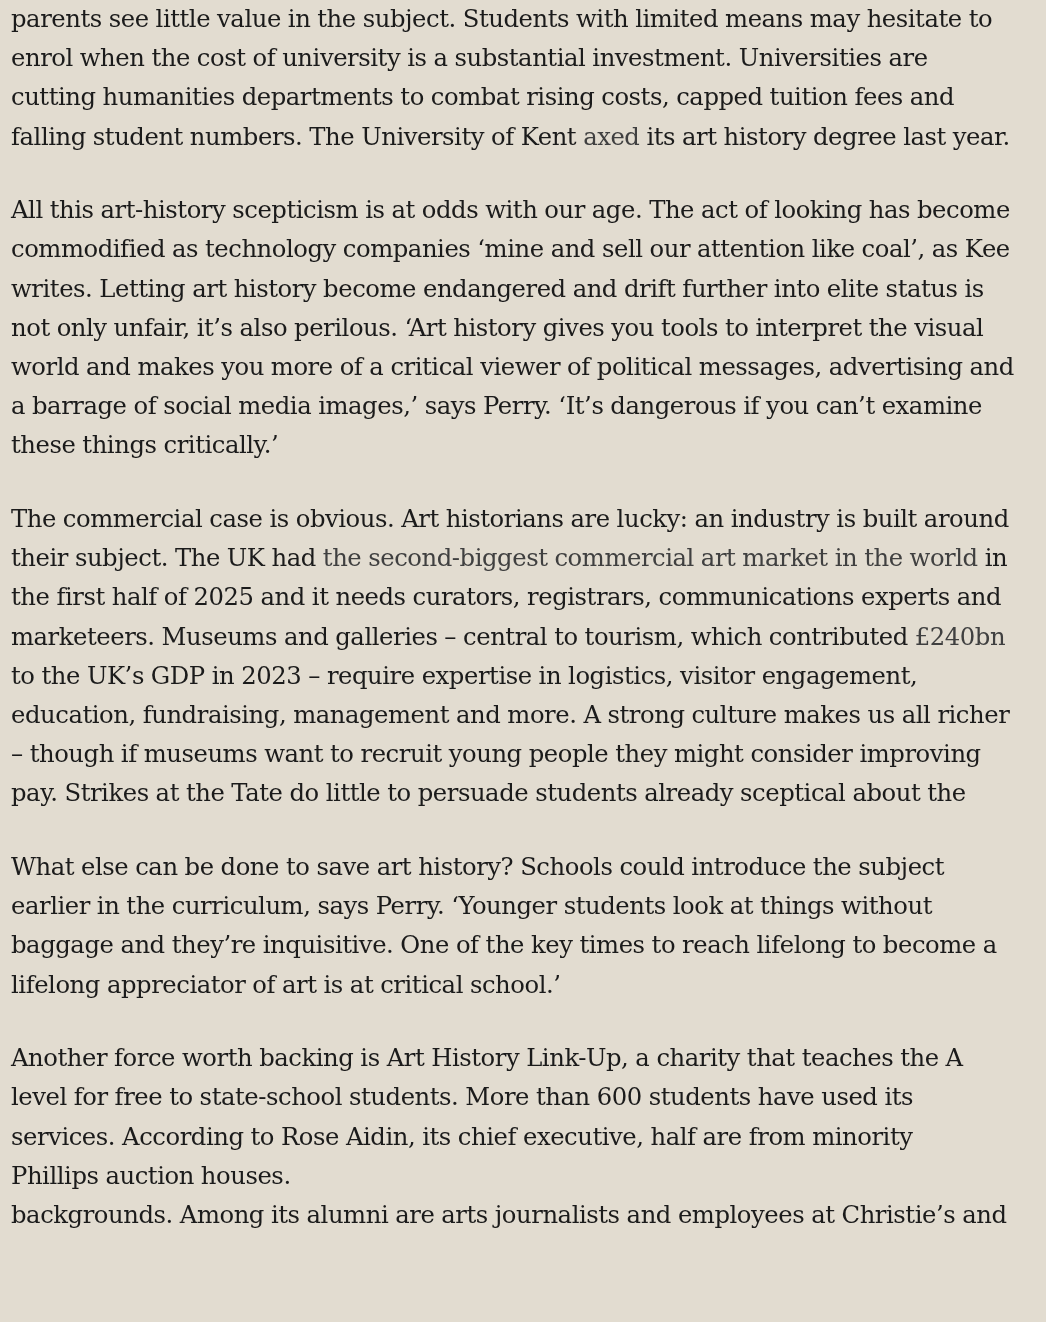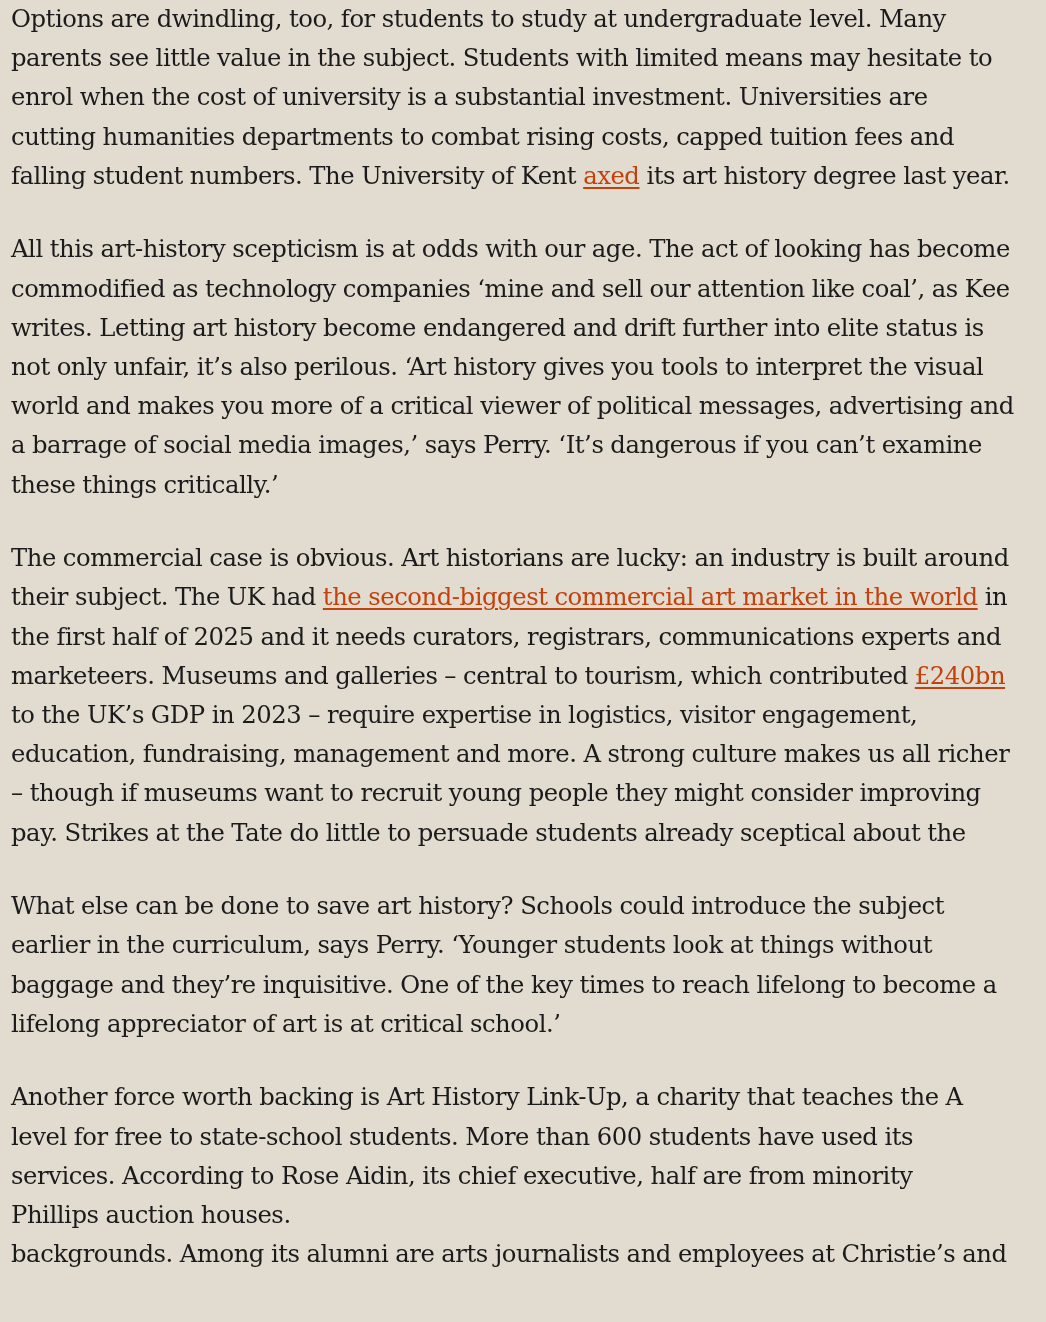--- a/index.html
+++ b/index.html
@@ -26,34 +26,32 @@
       word-spacing: -0.3px;
     }
     .para {
       margin: 0 0 34.4px 0;
       white-space: nowrap;
     }
     .line {
       display: block;
     }
     a.inline-link {
-      color: #c2410c;
-      text-decoration: underline;
+      color: #404040;
       text-decoration-thickness: 1.5px;
       text-underline-offset: 3px;
       cursor: pointer;
     }
   </style>
 </head>
 <body>
 
 <main class="article">
   <div id="article-root">
       <p class="para">
-        <span class="line"><span>Options are dwindling, too, for students to study at undergraduate level. Many</span></span>
         <span class="line"><span>parents see little value in the subject. Students with limited means may hesitate to</span></span>
         <span class="line"><span>enrol when the cost of university is a substantial investment. Universities are</span></span>
         <span class="line"><span>cutting humanities departments to combat rising costs, capped tuition fees and</span></span>
         <span class="line"><span>falling student numbers. The University of Kent </span><a class="inline-link">axed</a><span> its art history degree last year.</span></span>
       </p>
       <p class="para">
         <span class="line"><span>All this art-history scepticism is at odds with our age. The act of looking has become</span></span>
         <span class="line"><span>commodified as technology companies ‘mine and sell our attention like coal’, as Kee</span></span>
         <span class="line"><span>writes. Letting art history become endangered and drift further into elite status is</span></span>
         <span class="line"><span>not only unfair, it’s also perilous. ‘Art history gives you tools to interpret the visual</span></span>

